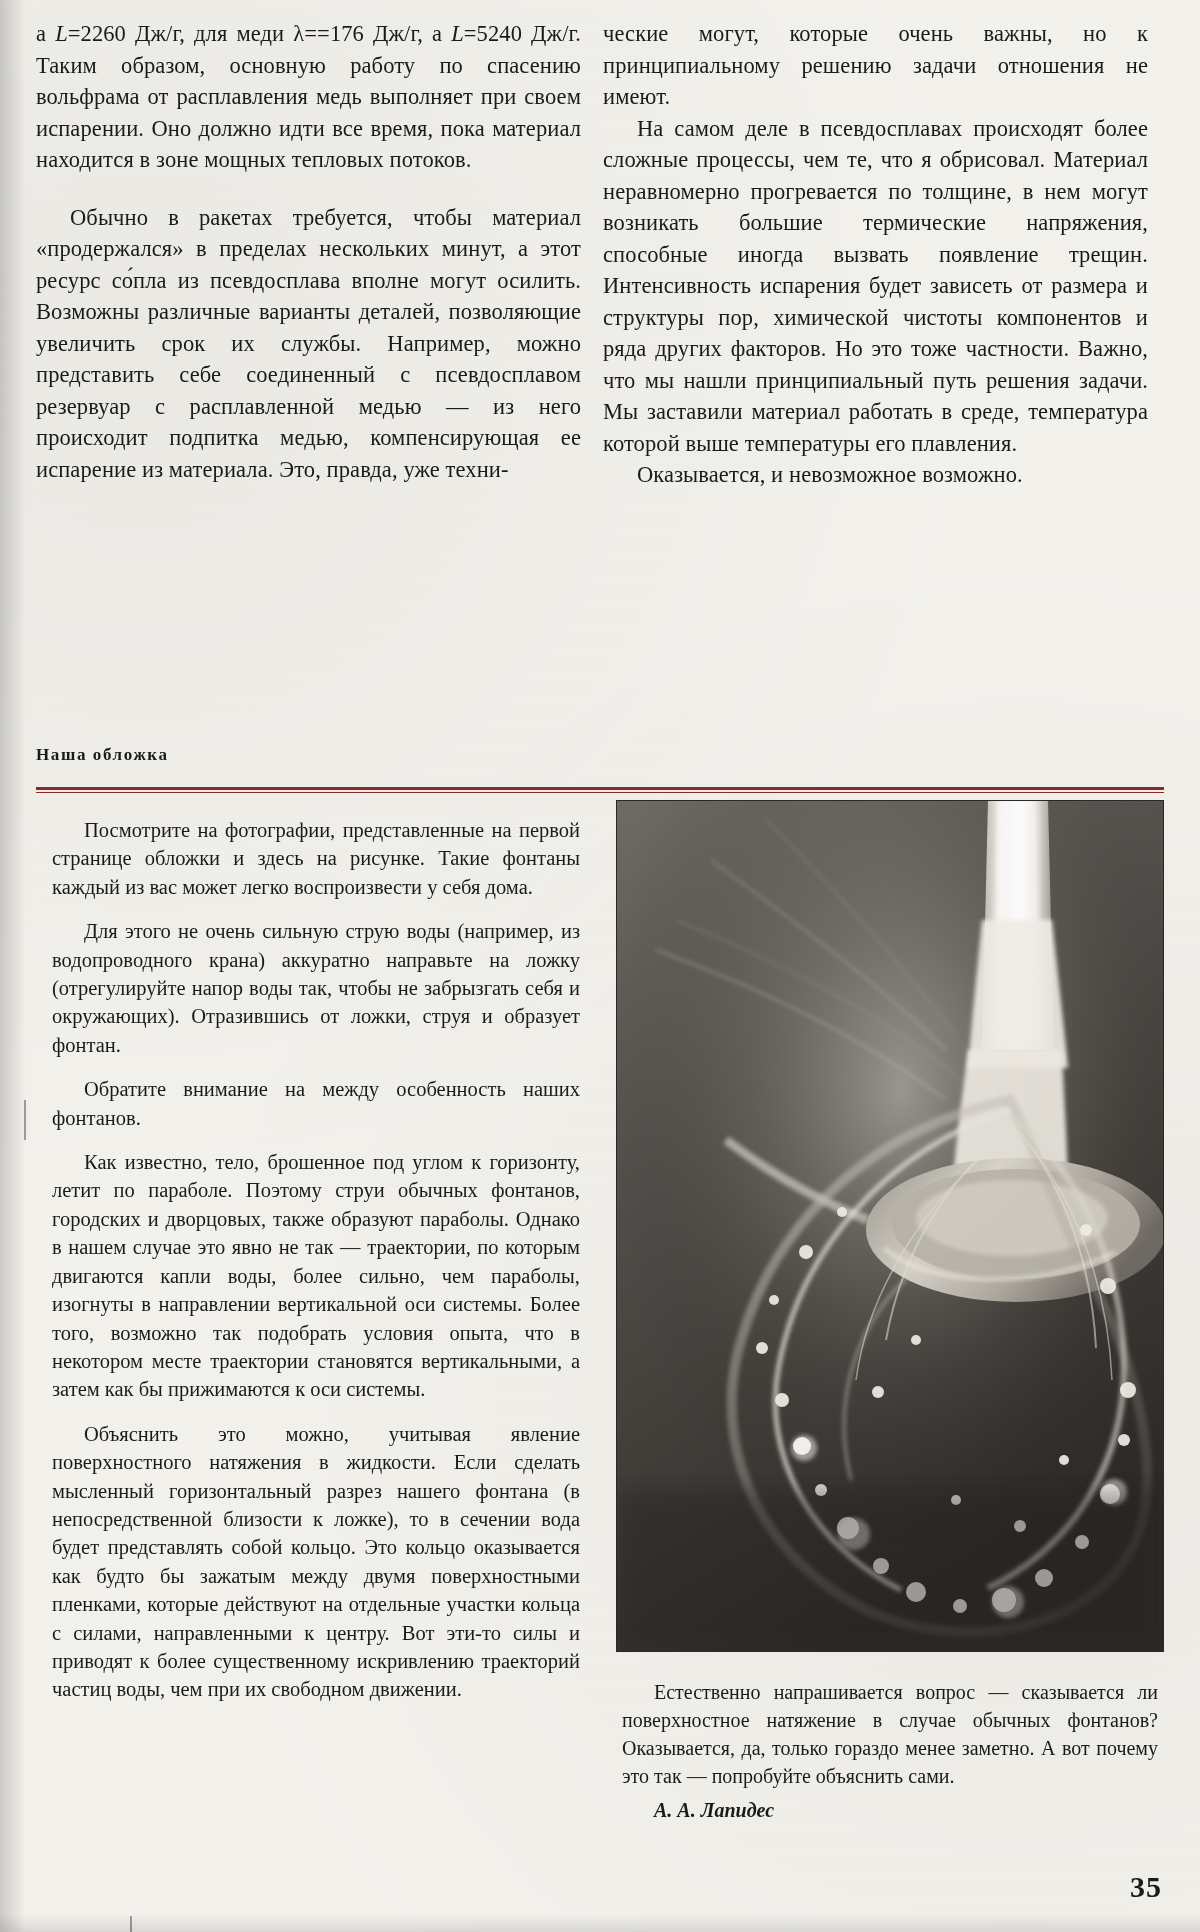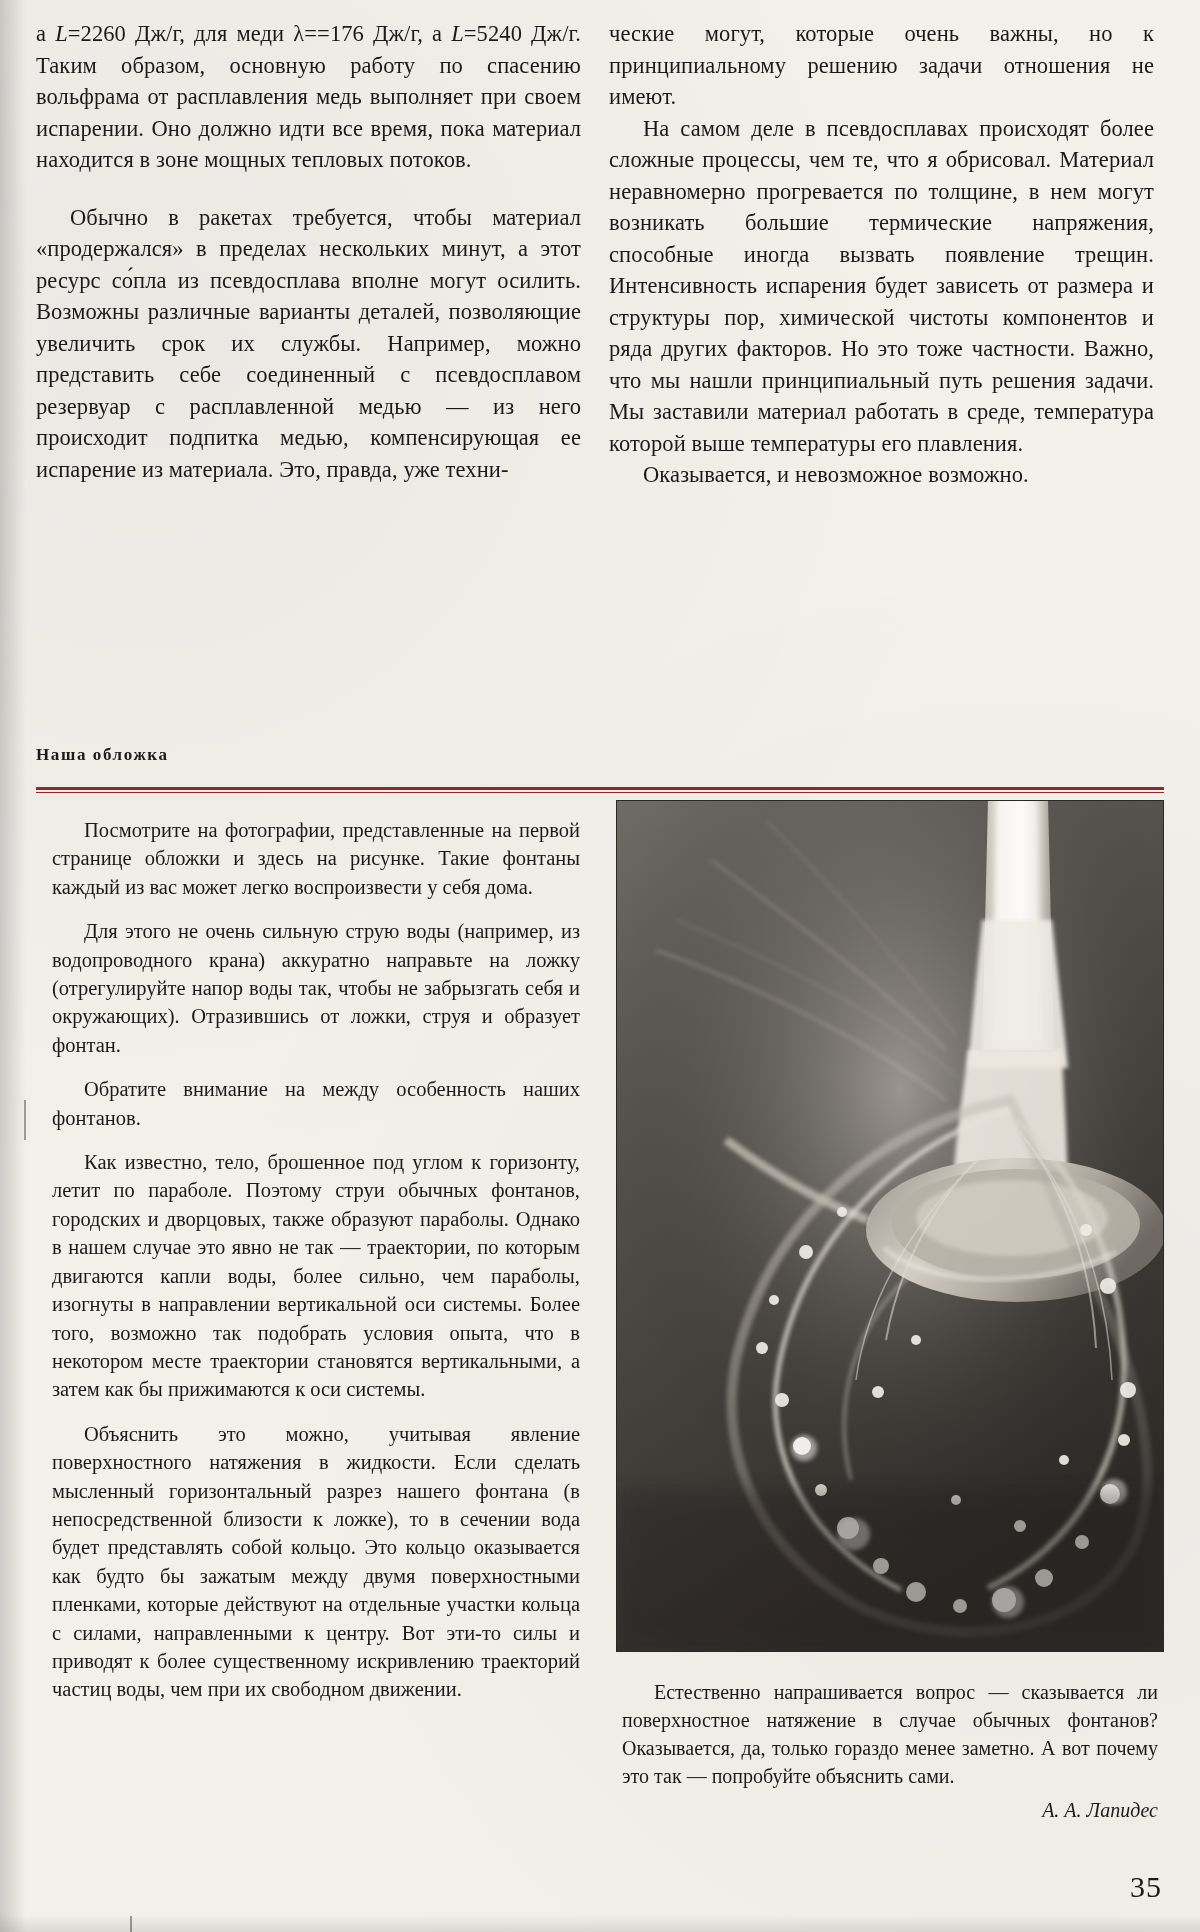--- a/index.html
+++ b/index.html
@@ -32,21 +32,21 @@
       repeating-linear-gradient(0deg, rgba(0,0,0,0.012) 0px, rgba(0,0,0,0.012) 1px, rgba(255,255,255,0) 1px, rgba(255,255,255,0) 3px);
   }
 
   
   .top-cols {
     position: absolute;
     left: 36px;
     top: 18px;
     width: 1128px;
     display: flex;
-    gap: 28px;
+    gap: 22px;
   }
   .col {
     width: 545px;
   }
   .col p {
     margin: 0 0 0 0;
     font-size: 22.5px;
     line-height: 31.5px;
     text-align: justify;
     text-justify: inter-word;
@@ -133,32 +133,32 @@
     top: 1672px;
     width: 548px;
     font-size: 20px;
     line-height: 28px;
     text-align: justify;
     font-family: "Liberation Serif", serif;
   }
   .caption p { margin: 6px; text-indent: 32px; }
   .byline {
     margin-top: 10px;
-    text-align: right;
     font-style: italic;
     font-size: 20px;
     text-indent: 0;
+    font-weight: bold;
   }
 
   .page-number {
     position: absolute;
     right: 38px;
     bottom: 28px;
     font-family: "Liberation Serif", serif;
-    font-weight: normal;
+    font-weight: bold;
     font-size: 30px;
     letter-spacing: 1px;
     margin-top: 12px;
   }
 
   .edge-shadow-left {
     position: absolute;
     left: 0; top: 0; bottom: 0; width: 26px;
     background: linear-gradient(90deg, rgba(0,0,0,0.16), rgba(0,0,0,0));
     pointer-events: none;

